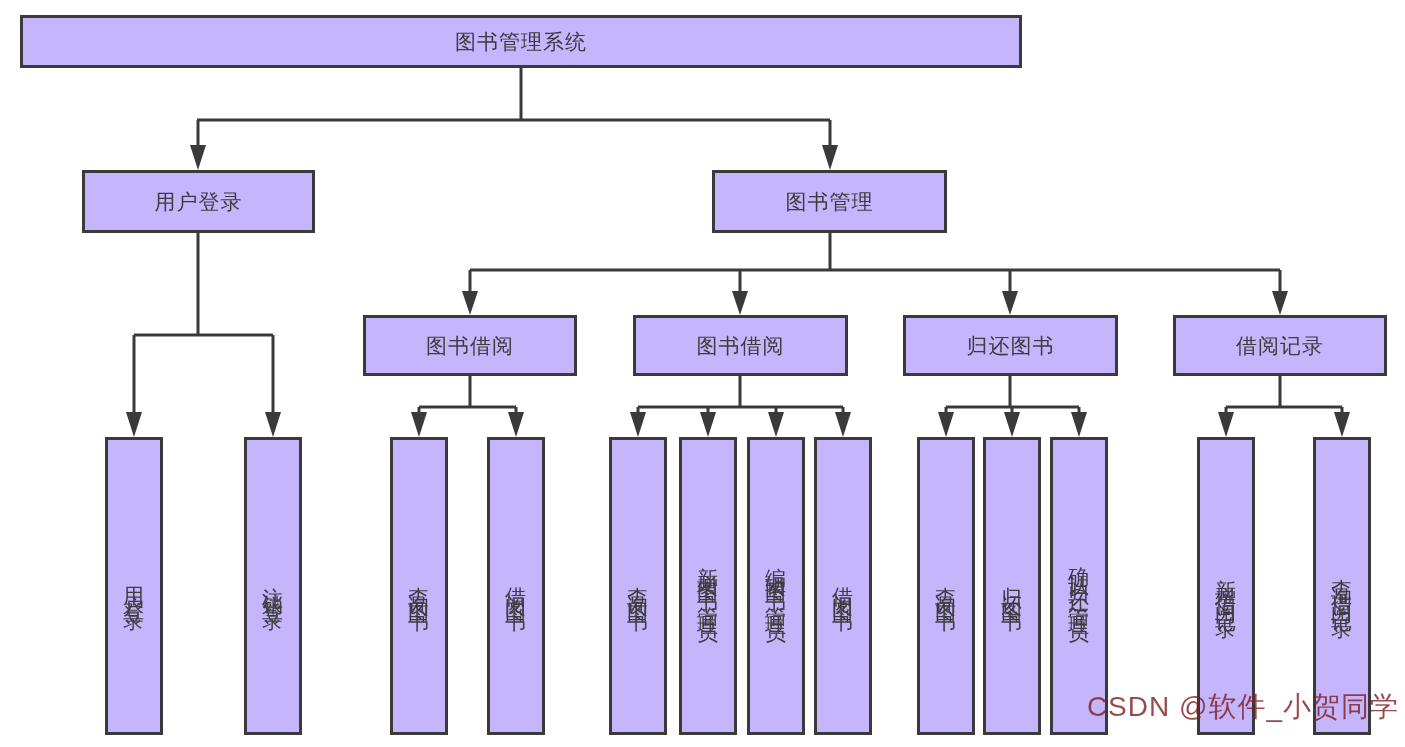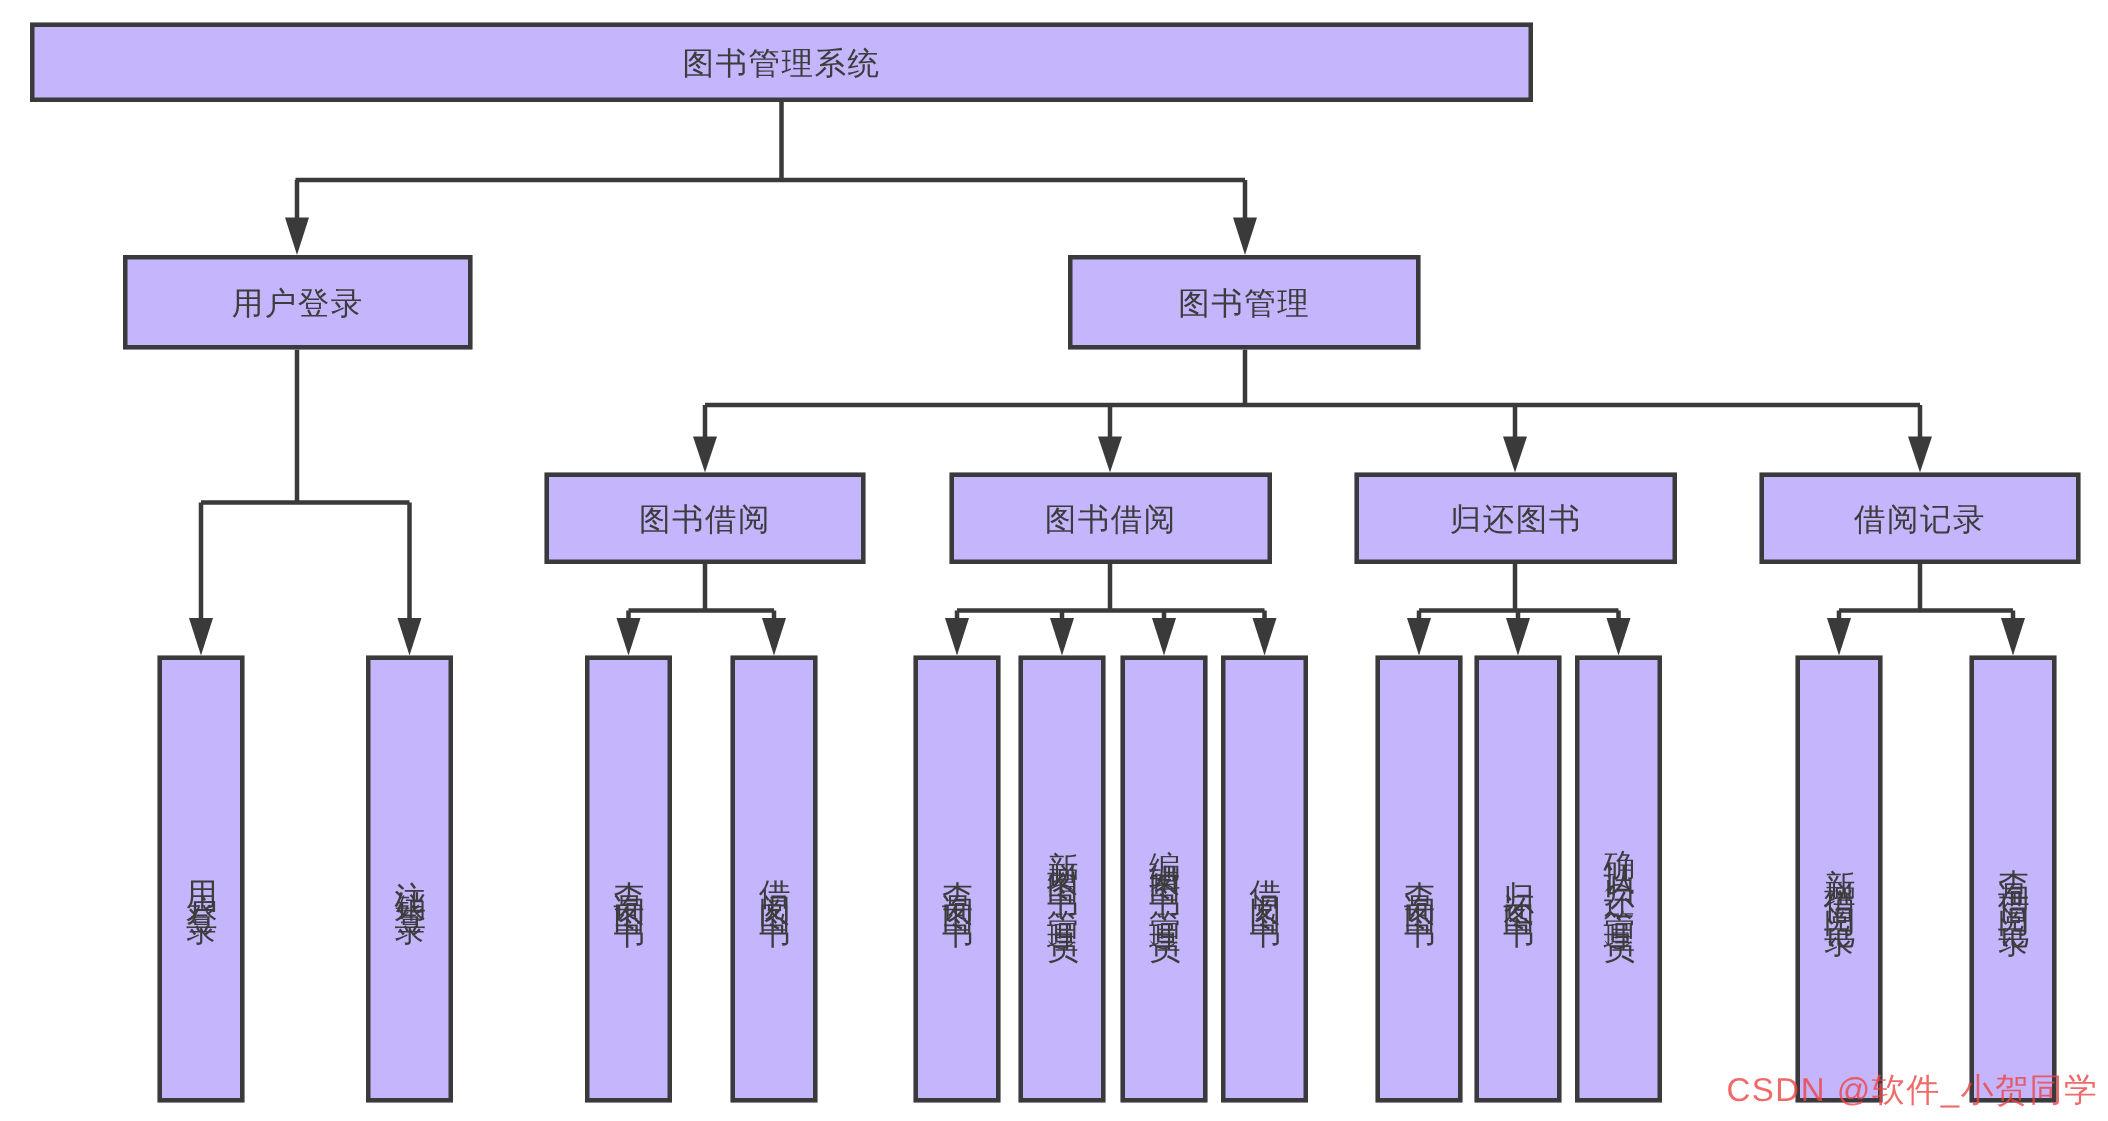--- a/index.html
+++ b/index.html
@@ -38,23 +38,23 @@
     writing-mode: vertical-rl;
     text-orientation: mixed;
     font-size: 21px;
     letter-spacing: 8px;
     line-height: 1;
     white-space: nowrap;
   }
   .watermark {
     position: absolute;
     right: 6px;
-    bottom: 5px;
-    font-size: 22px;
-    color: #ef4444;
+    bottom: 21px;
+    font-size: 28px;
+    color: #7f1d1d;
     opacity: 0.8;
     z-index: 3;
     letter-spacing: 1px;
     pointer-events: none;
   }
 </style>
 </head>
 <body>
 
 <div class="canvas">

